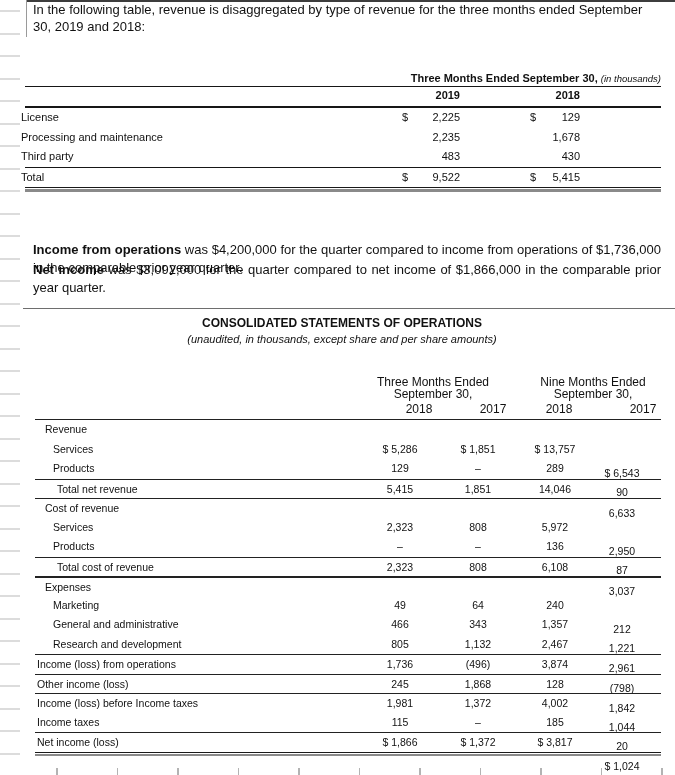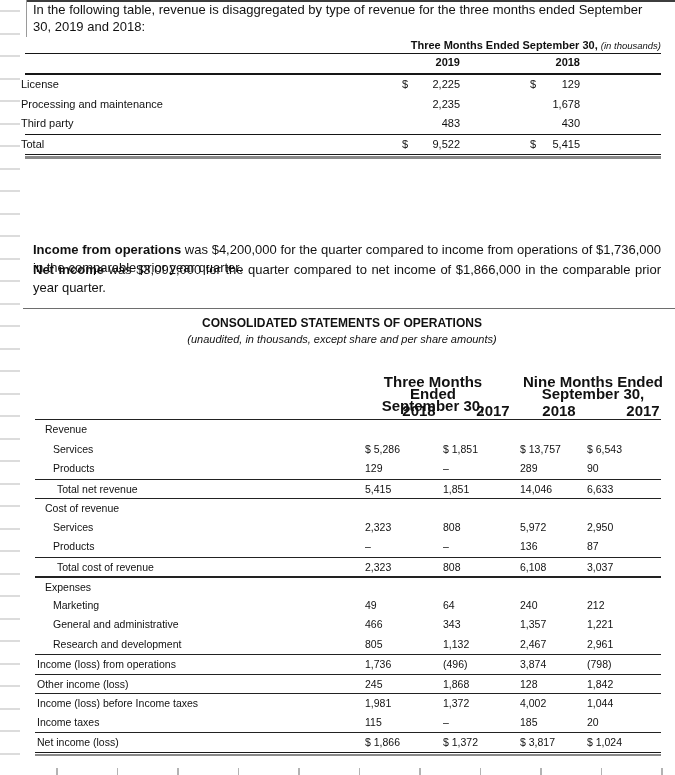--- a/index.html
+++ b/index.html
@@ -32,21 +32,21 @@
   
   .intro {
     position:absolute; left:33px; top:1px; width:612px;
     font-size:13px; line-height:17px;
   }
 
   
   .t1 { position:absolute; left:21px; top:36px; width:640px; font-size:11px; }
   .t1 .headrow {
     margin-left:4px; height:18px; line-height:18px; text-align:right;
-    border-bottom:1.5px solid #161616; white-space:nowrap;
+    border-bottom:1.5px solid #161616; white-space:nowrap;margin-top:33px;
   }
   .t1 .headrow b { font-size:11px; }
   .t1 .headrow i { font-size:9.5px; font-weight:normal; }
   .t1 .yearsrow {
     margin-left:4px; height:21px; position:relative;
     border-bottom:2px solid #161616; font-weight:bold;
   }
   .t1 .yearsrow .y { position:absolute; top:2px; text-align:right; }
   .t1 .y1 { left:377px; width:58px; }
   .t1 .y2 { left:505px; width:50px; }
@@ -74,40 +74,40 @@
     position:absolute; top:316px; left:23px; width:638px;
     text-align:center; font-weight:bold; font-size:12px; line-height:15px;
   }
   .stmt-subtitle {
     position:absolute; top:332px; left:23px; width:638px;
     text-align:center; font-style:italic; font-size:11px; line-height:15px;
   }
 
   
   .t2 { position:absolute; left:35px; top:373px; width:626px; font-size:10.5px; }
-  .t2 .thead { position:relative; height:47px; border-bottom:1.5px solid #222; font-weight:bold; font-size:15px; }
+  .t2 .thead { position:relative; height:47px; border-bottom:1.5px solid #222; font-weight:normal; font-size:12px; }
   .t2 .grp { position:absolute; top:3px; text-align:center; line-height:12px; }
   .t2 .g1 { left:328px; width:140px; }
   .t2 .g2 { left:488px; width:140px; }
   .t2 .yr { position:absolute; top:29px; width:60px; text-align:center; }
   .t2 .yr0 { left:354px; }
   .t2 .yr1 { left:428px; }
   .t2 .yr2 { left:494px; }
   .t2 .yr3 { left:578px; }
   .t2 .r2 { position:relative; height:19.5px; line-height:19.5px; }
   .t2 .r2 .lbl { position:absolute; top:0; white-space:nowrap; }
   .t2 .sec  .lbl { left:10px; }
   .t2 .item .lbl { left:18px; }
   .t2 .tot  .lbl { left:22px; }
   .t2 .flat .lbl { left:2px; }
-  .t2 .num { position:absolute; top:0; width:70px; text-align:left; white-space:nowrap; }
+  .t2 .num { position:absolute; top:0; width:70px; text-align:center; white-space:nowrap; }
   .t2 .n0 { left:330px; }
   .t2 .n1 { left:408px; }
   .t2 .n2 { left:485px; }
-  .t2 .n3 { left:552px; }
+  .t2 .n3 { left:552px;margin-top:24px; }
   .t2 .lt  { border-top:1.3px solid #222; }
   .t2 .lt2 { border-top:2px solid #222; }
   .t2 .dblline {
     height:4.5px;
     background:linear-gradient(#1a1a1a 0 1.4px, #ffffff 1.4px 2.2px, #8a8a8a 2.2px 4.5px);
   }
 </style>
 </head>
 <body>
 

